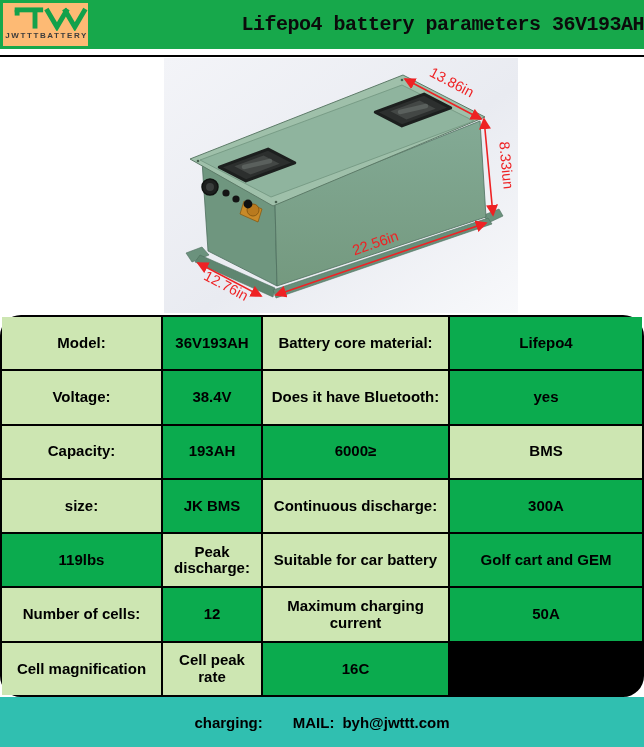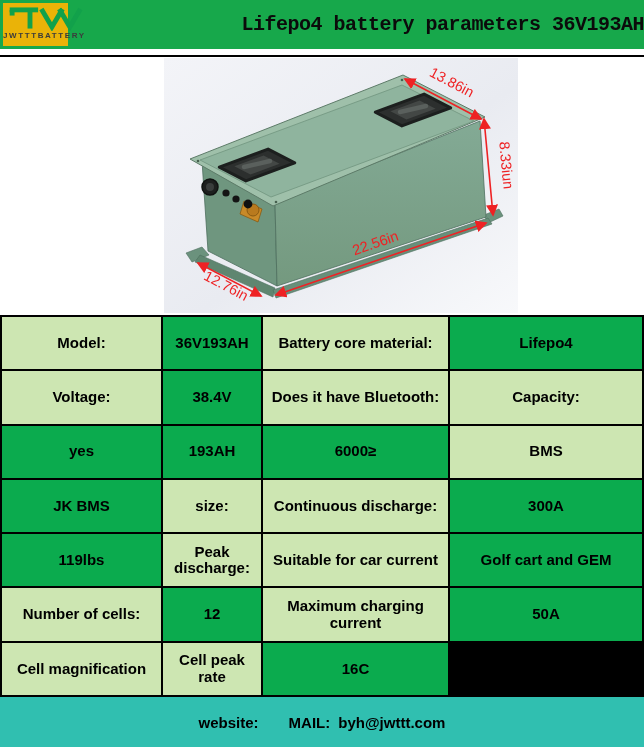--- a/index.html
+++ b/index.html
@@ -6,22 +6,22 @@
   .page{
     position:relative;width:644px;height:747px;overflow:hidden;
     font-family:"Liberation Sans",sans-serif;background:#fff;
   }
   
   .header{
     height:49px;background:var(--header-green,#17a84b);
     display:flex;align-items:center;position:relative;
   }
   .logo-box{
-    position:absolute;left:3px;top:3px;width:65px;height:43px;
-    background:#eab308;display:flex;flex-direction:column;align-items:flex-start;justify-content:flex-start;
+    position:absolute;left:3px;top:3px;width:85px;height:43px;
+    background:#fdba74;display:flex;flex-direction:column;align-items:flex-end;justify-content:flex-start;
     padding-top:2px;box-sizing:border-box;
   }
   .logo-mark{width:80px;height:26px;display:block;}
   .logo-text{
     font-size:8px;font-weight:bold;letter-spacing:1.6px;color:#3c3c3c;
     line-height:10px;white-space:nowrap;
   }
   .title-wrap{flex:1;margin-left:60px;text-align:right;}
   .page-title{
     font-family:"Liberation Mono","DejaVu Sans Mono",monospace;
@@ -34,21 +34,21 @@
   .hero svg{position:absolute;left:140px;top:0;}
   .dim-text{
     font-family:"Liberation Sans",sans-serif;font-size:14.5px;
     fill:var(--dim-red,#ee2224);
   }
   
   .spec-table{
     box-sizing:border-box;height:382px;background:#000;
     padding:2px;display:grid;
     grid-template-columns:159px 98px 185px 1fr;
-    grid-auto-rows:1fr;gap:2px;
+    grid-auto-rows:1fr;gap:2px;border-radius:21px;
   }
   .cell{
     display:flex;align-items:center;justify-content:center;
     font-weight:bold;font-size:15px;color:#000;text-align:center;
     line-height:1.1;padding:0 2px;
   }
   .cell-label{background:var(--cell-light,#cde6b2);}
   .cell-value{background:var(--cell-green,#0bab4e);}
   
   .footer{
@@ -154,48 +154,48 @@
 
   <div class="spec-table">
     <div class="cell cell-label">Model:</div>
     <div class="cell cell-value">36V193AH</div>
     <div class="cell cell-label">Battery core material:</div>
     <div class="cell cell-value">Lifepo4</div>
 
     <div class="cell cell-label">Voltage:</div>
     <div class="cell cell-value">38.4V</div>
     <div class="cell cell-label">Does it have Bluetooth:</div>
+    <div class="cell cell-value">yes</div>
+
     <div class="cell cell-label">Capacity:</div>
-
-    <div class="cell cell-value">yes</div>
     <div class="cell cell-value">193AH</div>
     <div class="cell cell-value">6000≥</div>
 
     <div class="cell cell-label">BMS</div>
+    <div class="cell cell-label">size:</div>
     <div class="cell cell-value">JK BMS</div>
-    <div class="cell cell-label">size:</div>
 
     <div class="cell cell-label">Continuous discharge:</div>
     <div class="cell cell-value">300A</div>
     <div class="cell cell-value">119lbs</div>
 
     <div class="cell cell-label">Peak discharge:</div>
-    <div class="cell cell-label">Suitable for car current</div>
+    <div class="cell cell-label">Suitable for car battery</div>
     <div class="cell cell-value">Golf cart and GEM</div>
 
     <div class="cell cell-label">Number of cells:</div>
     <div class="cell cell-value">12</div>
     <div class="cell cell-label">Maximum charging current</div>
     <div class="cell cell-value">50A</div>
 
     <div class="cell cell-label">Cell magnification</div>
     <div class="cell cell-label">Cell peak rate</div>
     <div class="cell cell-value">16C</div>
   </div>
 
   <div class="footer">
-    <span>website:</span>
+    <span>charging:</span>
     <span class="gap"></span>
     <span>MAIL:</span>
     <span>byh@jwttt.com</span>
   </div>
 
 </div>
 
 </body></html>

